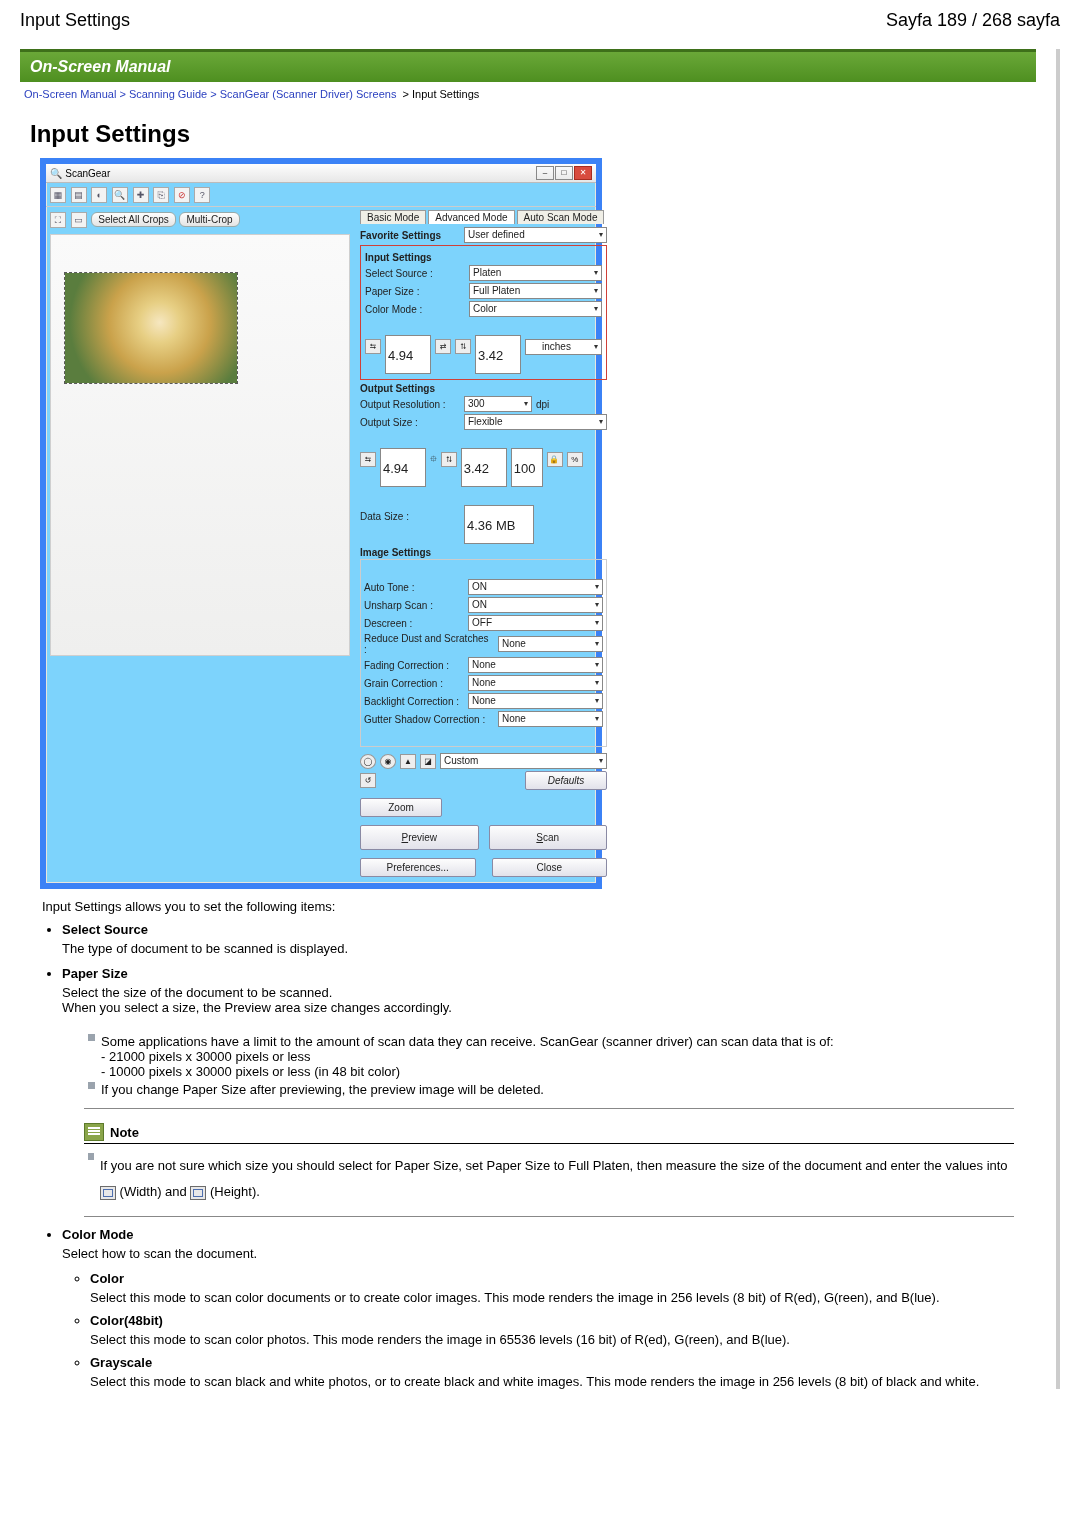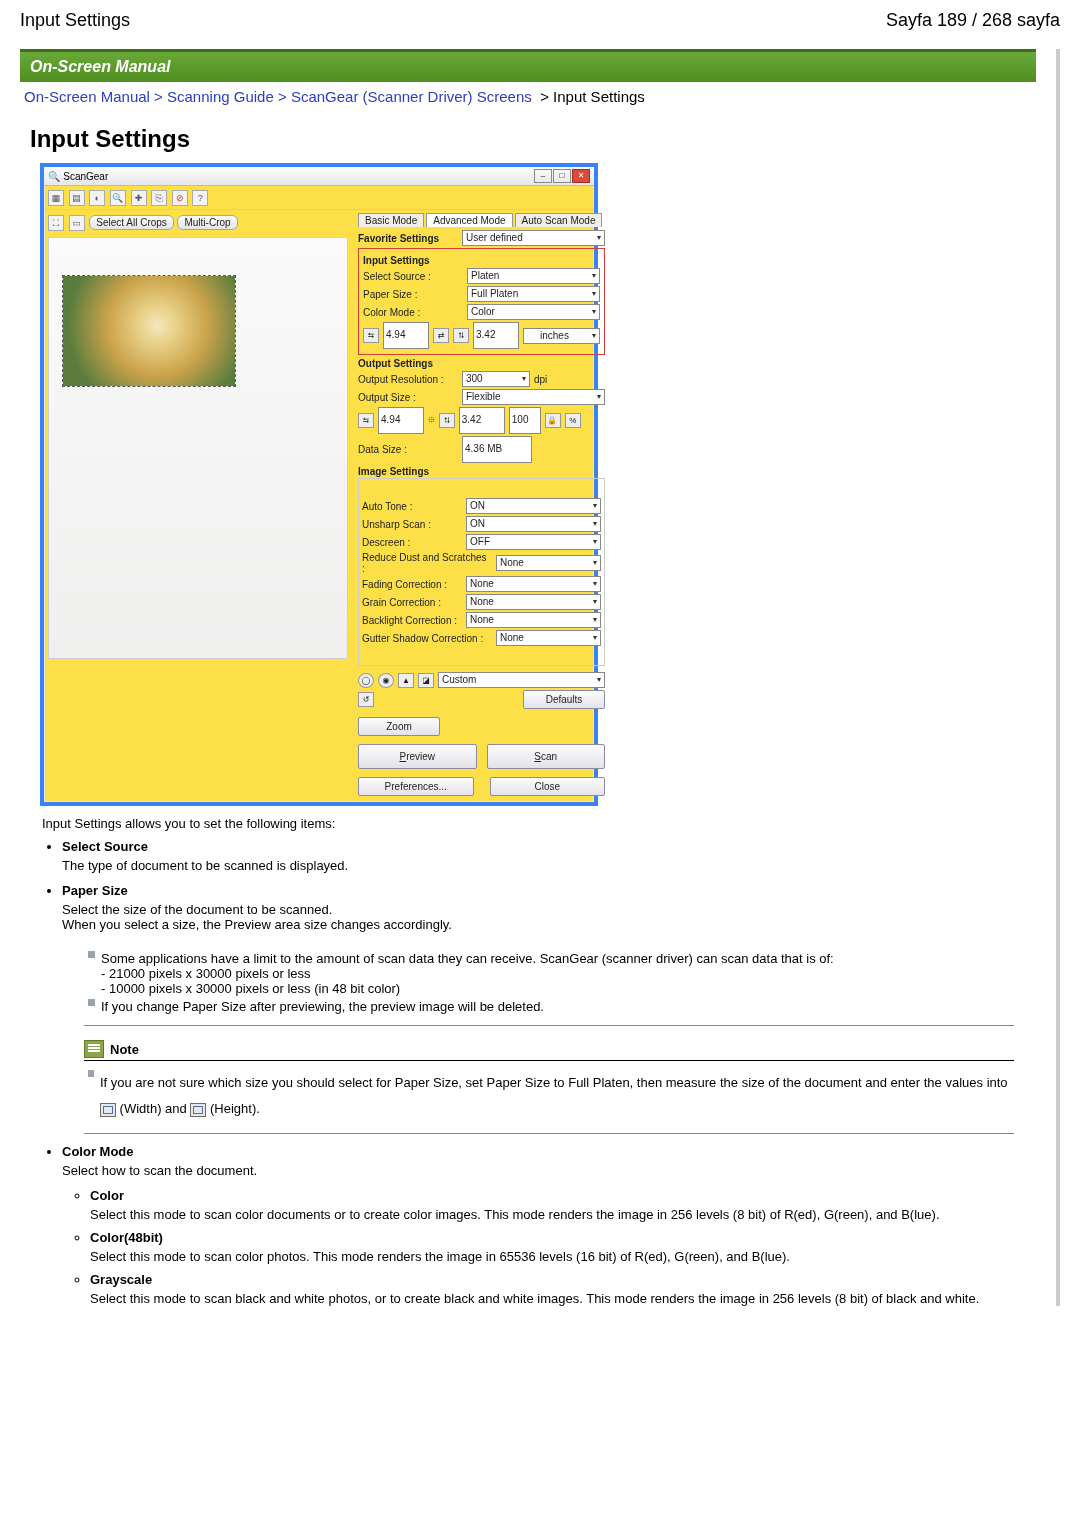--- a/index.html
+++ b/index.html
@@ -21,35 +21,35 @@
     color: #fff;
     font-weight: bold;
     font-style: italic;
     padding: 6px 10px;
     border-top: 3px solid #3e701a;
     font-size: 16px;
     font-family: "Arial", sans-serif;
   }
   .breadcrumb {
     padding: 6px 4px;
-    font-size: 15px;
+    font-size: 11px;
   }
   .breadcrumb a { color: #2a3fbf; text-decoration: none; }
   .breadcrumb .sep { color: #2a3fbf; }
   .page-h1 {
     font-size: 24px;
     font-weight: bold;
     margin: 14px 4px 10px 10px;
   }
   .content { border-right: 4px solid #ccc; padding-right: 20px; }
   .screenshot-wrap {
     margin: 4px 0 10px 20px;
-    border: 4px solid #3b82f6;
+    border: 6px solid #3b82f6;
     width: 550px;
-    background: #fde047;
+    background: #7dd3fc;
     box-shadow: inset 0 0 0 1px #e9e6dc;
   }
   .sg-title {
     display:flex; align-items:center; justify-content:space-between;
     padding:2px 4px;
     background: linear-gradient(#fdfdfd,#e7e7e7);
     font-size:10px;
     border-bottom:1px solid #bbb;
   }
   .sg-title .wbtns span{display:inline-block;width:16px;height:12px;border:1px solid #888;margin-left:1px;font-size:8px;text-align:center;line-height:12px;}
@@ -75,21 +75,21 @@
   }
   .sg-right { flex:1; padding: 3px 6px 6px 6px; font-size:10px; color:#222;}
   .sg-tabs { display:flex; gap:2px; margin-bottom:3px;}
   .sg-tab{padding:1px 6px;border:1px solid #999;border-bottom:none;background:#f0efe7;font-size:10px;}
   .sg-tab.active{background:#fff;}
   .sg-row{display:flex;align-items:center;margin:2px 0;gap:4px;}
   .sg-label{width:100px;font-size:10px;}
   .sg-sel{flex:1;border:1px solid #888;background:#fff;padding:0 3px;height:14px;line-height:14px;font-size:10px;display:flex;justify-content:space-between;align-items:center;}
   .sg-sel::after{content:"▾";font-size:8px;color:#333;}
   .sg-sec{font-weight:bold;font-size:10px;margin:3px 0 1px;}
-  .sg-input{width:40px;border:1px solid #888;height:13px;font-size:10px;padding:6px 2px;background:#fff;display:inline-block;}
+  .sg-input{width:40px;border:1px solid #888;height:13px;font-size:13px;padding:12px 2px;background:#fff;display:inline-block;margin-top:16px;}
   .sg-ico{display:inline-block;width:14px;height:13px;border:1px solid #999;background:#eee;font-size:8px;text-align:center;line-height:13px;}
   .sg-boxed{border:1px solid #d04038;padding:3px 4px;margin:2px 0;}
   .sg-bigbtn{border:1px solid #8a8aa4;background:linear-gradient(#fdfdfd,#e2e2ea);padding:3px 0;text-align:center;font-size:10px;border-radius:2px;}
   .intro { margin: 10px 0 8px 22px; }
   ul.main { margin: 0 0 0 42px; padding:0; }
   ul.main > li { margin-bottom: 6px; }
   ul.main > li > .item-title { font-weight: bold; }
   ul.main > li > .item-body { margin: 4px 0 10px 0; }
   ul.sub { margin: 2px 0 0 28px; padding:0; }
   ul.sub > li { margin-bottom: 8px; }
@@ -288,21 +288,21 @@
           <span class="sg-ico" style="border-radius:50%;">◉</span>
           <span class="sg-ico">▲</span>
           <span class="sg-ico">◪</span>
           <div class="sg-sel" style="flex:1;">
               <span>Custom</span>
             </div>
         </div>
         <div class="sg-row">
           <span class="sg-ico">↺</span>
           <div style="flex:1;"></div>
-          <div class="sg-bigbtn" style="flex:0 0 80px;">Defaults</div>
+          <div class="sg-bigbtn" style="flex:0 0 80px;font-style:italic;">Defaults</div>
         </div>
 
         <div class="sg-bigbtn" style="width:80px;margin:8px 0;">Zoom</div>
         <div style="display:flex;gap:10px;">
           <div class="sg-bigbtn" style="flex:1;padding:6px 0;"><u>P</u><span>review</span></div>
           <div class="sg-bigbtn" style="flex:1;padding:6px 0;"><u>S</u>can</div>
         </div>
         <div style="display:flex;gap:16px;margin-top:8px;">
           <div class="sg-bigbtn" style="flex:1;">Preferences...</div>
           <div class="sg-bigbtn" style="flex:1;">Close</div>

